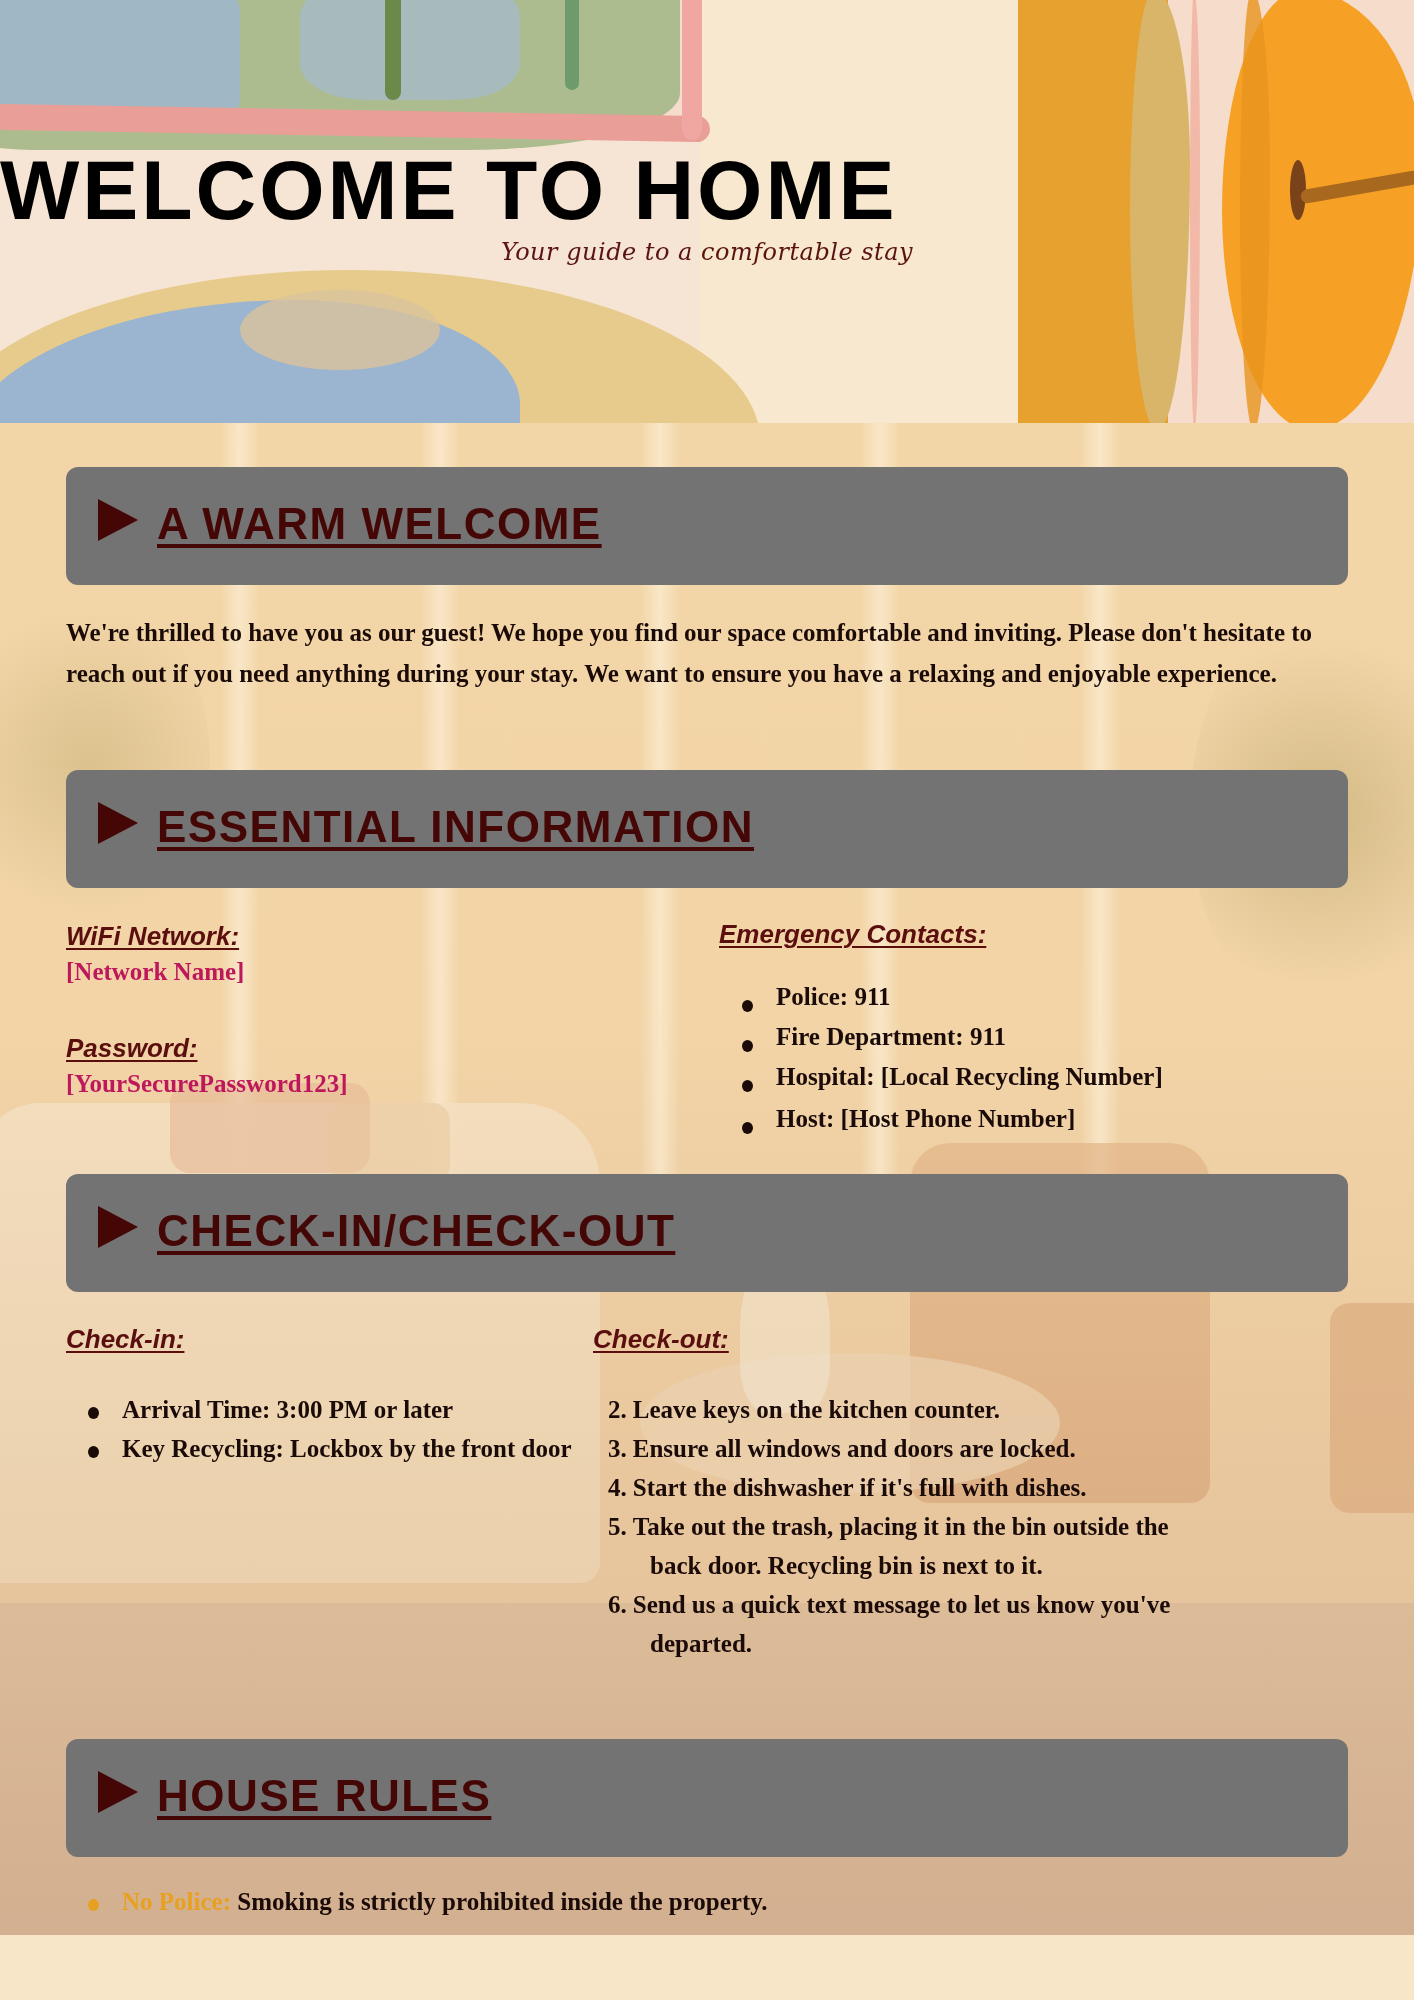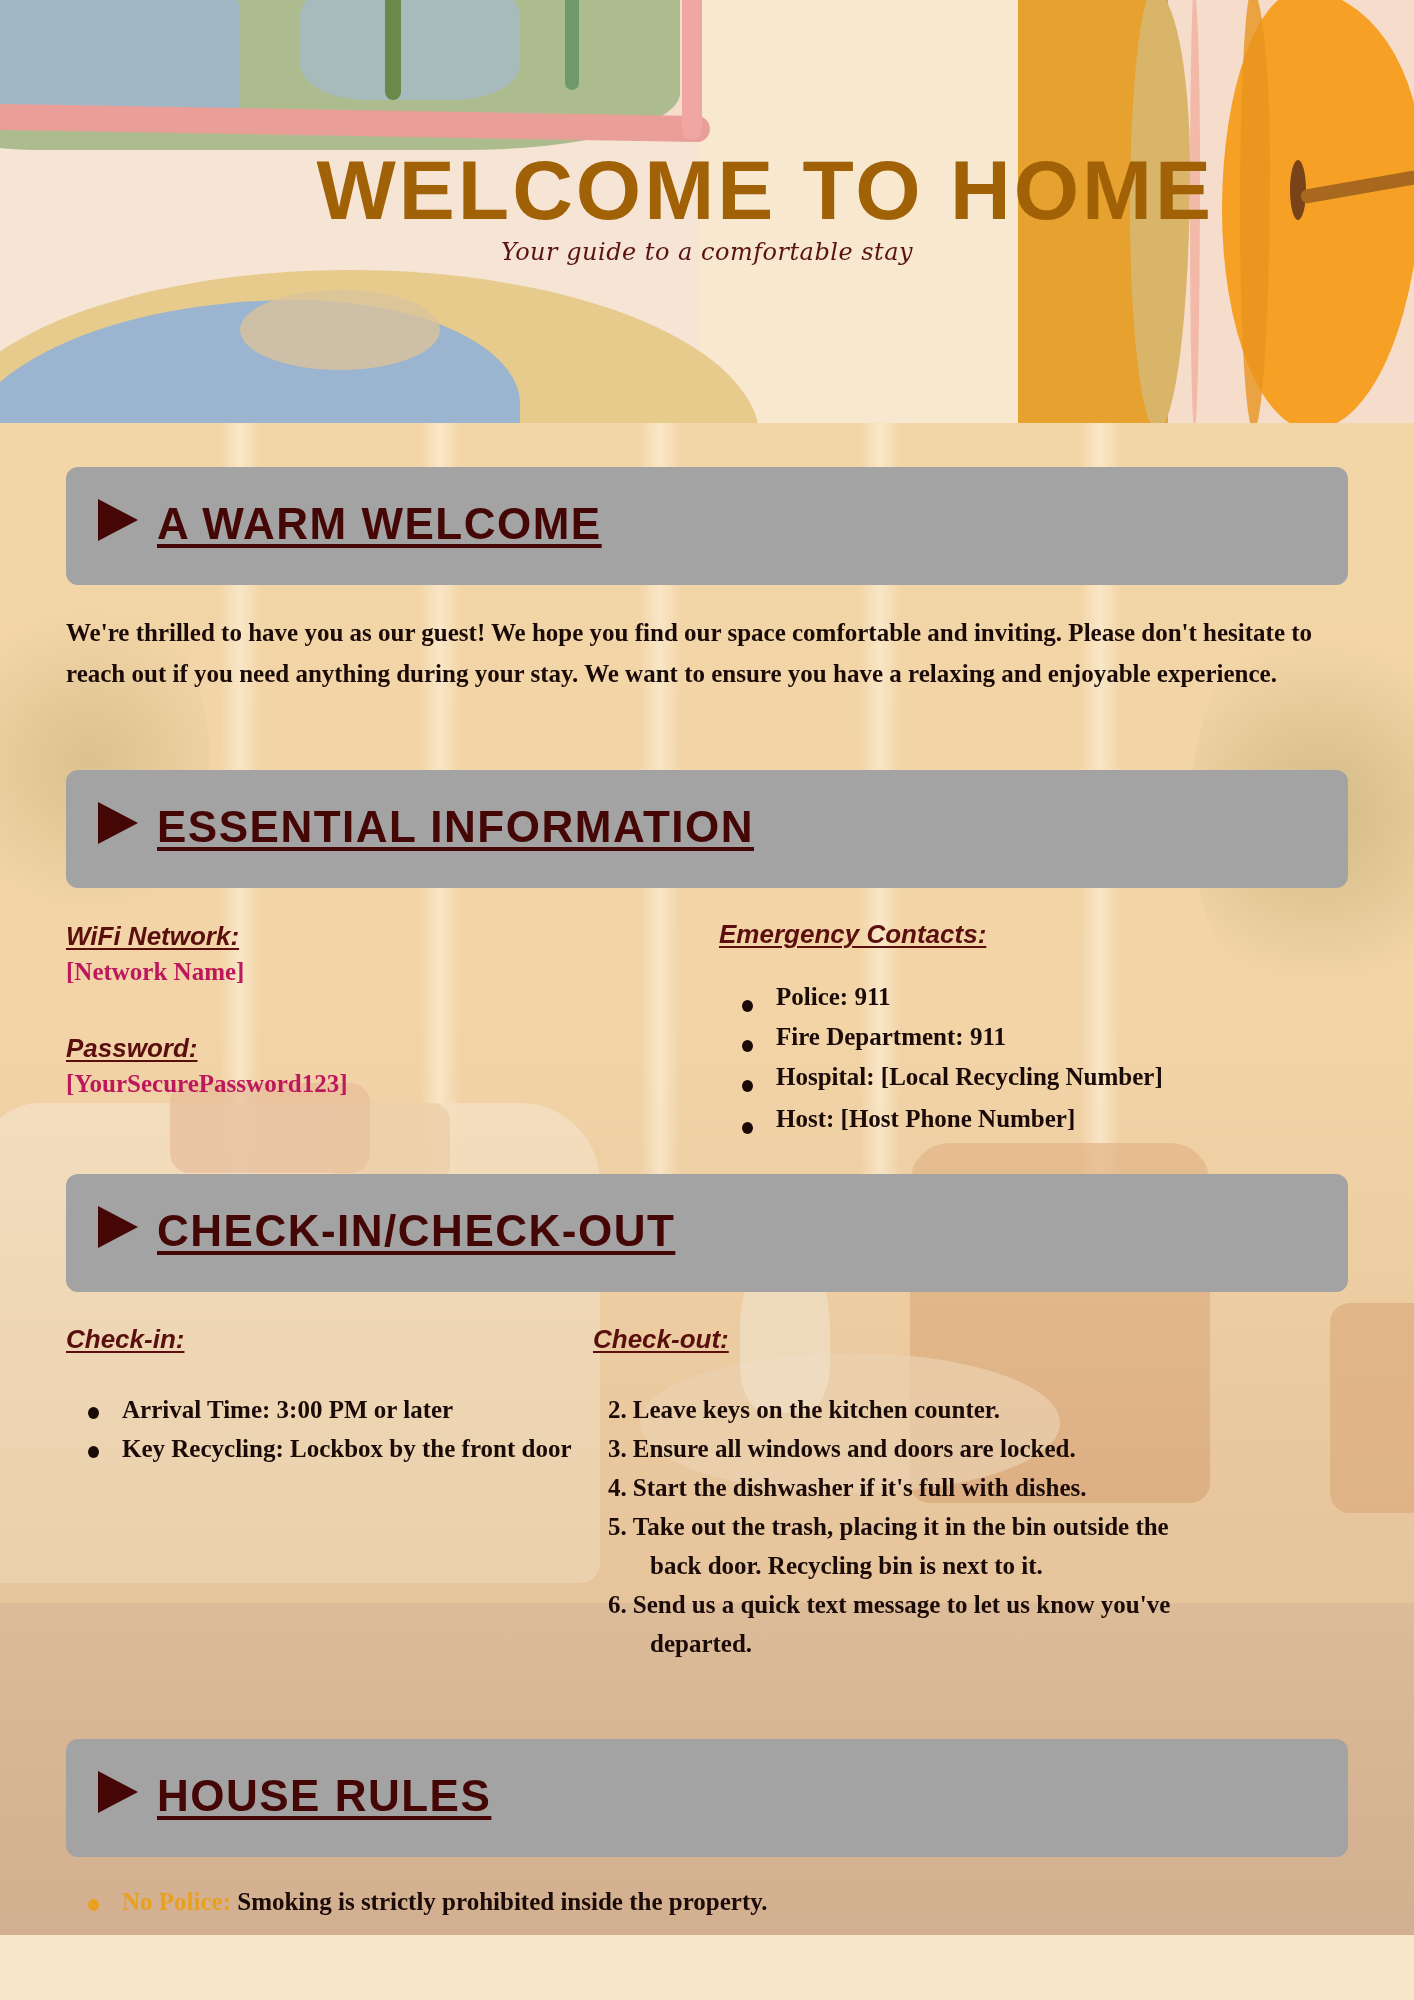--- a/index.html
+++ b/index.html
@@ -33,27 +33,27 @@
     .hero .p-orange1 { left:1018px; top:-10px; width:150px; height:440px; background:#E6A12E; border-radius:0; }
     .hero .p-tan     { left:1130px; top:-10px; width:60px; height:440px; background:#D9B56A; }
     .hero .p-pinkv2  { left:1190px; top:-10px; width:10px; height:440px; background:#F2B9A8; }
     .hero .p-orange2 { left:1222px; top:-10px; width:200px; height:440px; background:#F6A125; }
     .hero .p-orange3 { left:1240px; top:-10px; width:30px; height:440px; background:#E8951E; opacity:.8; }
     .hero .p-brown   { left:1290px; top:160px; width:16px; height:60px; background:#7A4218; border-radius:50%; }
     .hero .p-brownbar{ left:1300px; top:180px; width:120px; height:14px; background:#A8691E; border-radius:8px; transform: rotate(-10deg); }
 
     .hero-title {
       position: absolute; left: 0; width: 1214px; top: 148px;
-      text-align: right;
+      text-align: left;
       font-family: "Liberation Sans", "DejaVu Sans", sans-serif;
       font-weight: 700;
       font-size: 84px;
       letter-spacing: 3px;
       line-height: 1;
-      color: #a16207;
+      color: #000000;
       transform: scaleY(1.0);
     }
     .hero-subtitle {
       position: absolute; left: 0; width: 1414px; top: 238px;
       text-align: center;
       font-family: "DejaVu Serif", serif;
       font-style: italic;
       font-size: 24px;
       color: #5A1212;
       letter-spacing: 0.5px;
@@ -90,21 +90,21 @@
     .room .vase { position:absolute; left:740px; top:830px; width:90px; height:160px; background:#F1E3CD; border-radius:45% 45% 30% 30%; opacity:.6; }
     .room .pot { position:absolute; left:1330px; top:880px; width:120px; height:210px; background:#D8A678; border-radius: 20px; opacity:.6; }
     .room .rug {
       position:absolute; left:0; top:1180px; width:1414px; height:340px;
       background: linear-gradient(180deg, rgba(214,182,150,.6), rgba(205,170,140,.7));
     }
 
     
     .panel {
       position: absolute; left: 66px; width: 1282px; height: 118px;
-      background: #a3a3a3;
+      background: #737373;
       border-radius: 12px;
     }
     .panel .tri {
       position: absolute; left: 32px; top: 32px;
       width: 0; height: 0;
       border-top: 21px solid transparent;
       border-bottom: 21px solid transparent;
       border-left: 40px solid #450606;
     }
     .panel .panel-title {

